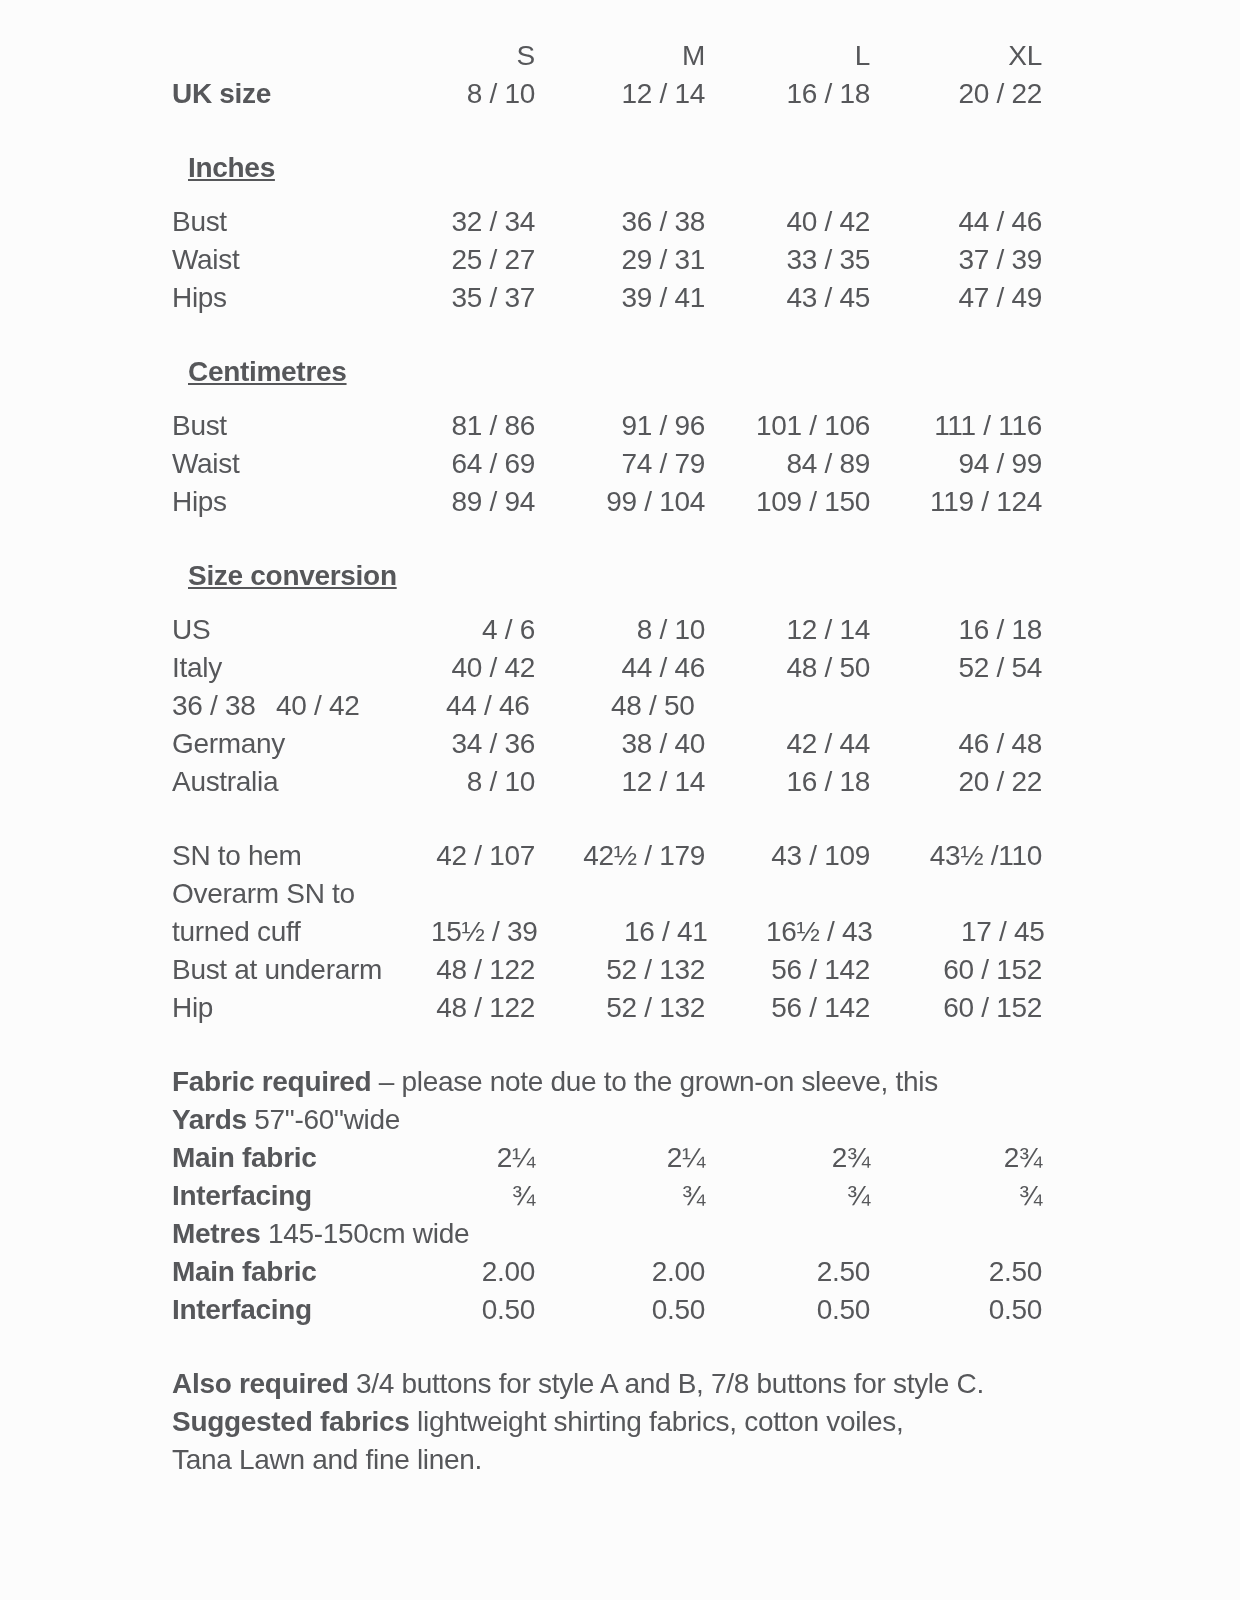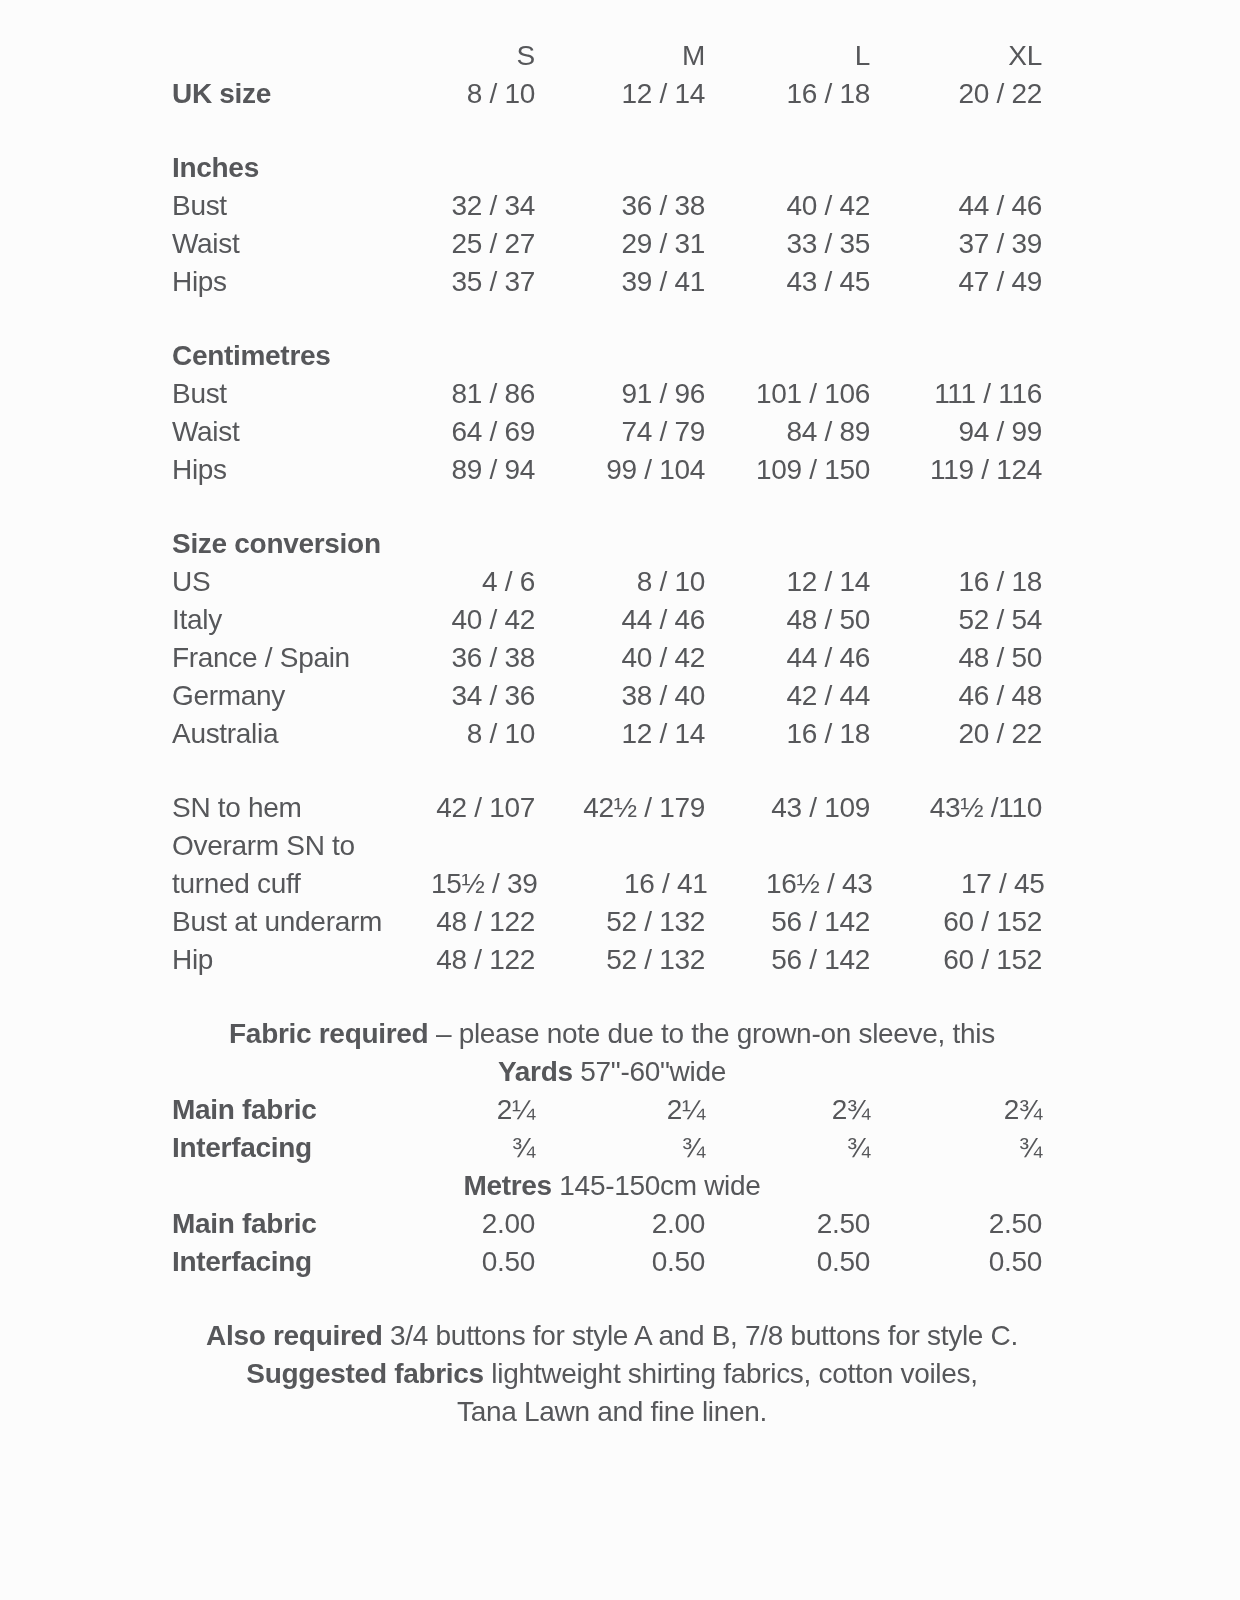--- a/index.html
+++ b/index.html
@@ -15,23 +15,23 @@
   .sheet{padding:37px 0 0 172px;width:880px;}
   .tr{display:flex;}
   .tl{flex:0 0 259px;white-space:nowrap;}
   .td{text-align:right;white-space:nowrap;}
   .tr > :nth-child(2){flex:0 0 104px;}
   .tr > :nth-child(3){flex:0 0 170px;}
   .tr > :nth-child(4){flex:0 0 165px;}
   .tr > :nth-child(5){flex:0 0 172px;}
   .b{font-weight:700;}
   .sec{margin-top:36px;}
-  .title{font:inherit;font-weight:700;margin:0;white-space:nowrap;}
+  .title{font:inherit;font-weight:700;margin:16px;white-space:nowrap;text-decoration:underline;}
   .title .r{font-weight:400;}
-  .line{white-space:nowrap;text-align:center;}
+  .line{white-space:nowrap;}
 </style>
 </head>
 <body>
 
 <div class="sheet">
 
   <div class="tr">
     <span class="tl"></span>
     <span class="td">S</span>
     <span class="td">M</span>
@@ -112,21 +112,20 @@
           <span class="td">16 / 18</span>
         </div>
         <div class="tr">
           <span class="tl">Italy</span>
           <span class="td">40 / 42</span>
           <span class="td">44 / 46</span>
           <span class="td">48 / 50</span>
           <span class="td">52 / 54</span>
         </div>
         <div class="tr">
-          <span class="tl">France / Spain</span>
           <span class="td">36 / 38</span>
           <span class="td">40 / 42</span>
           <span class="td">44 / 46</span>
           <span class="td">48 / 50</span>
         </div>
         <div class="tr">
           <span class="tl">Germany</span>
           <span class="td">34 / 36</span>
           <span class="td">38 / 40</span>
           <span class="td">42 / 44</span>

